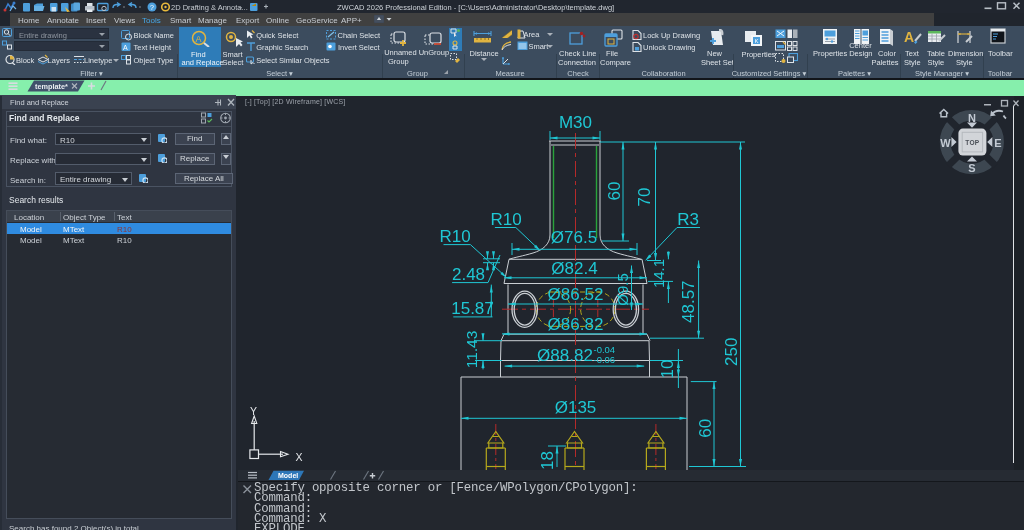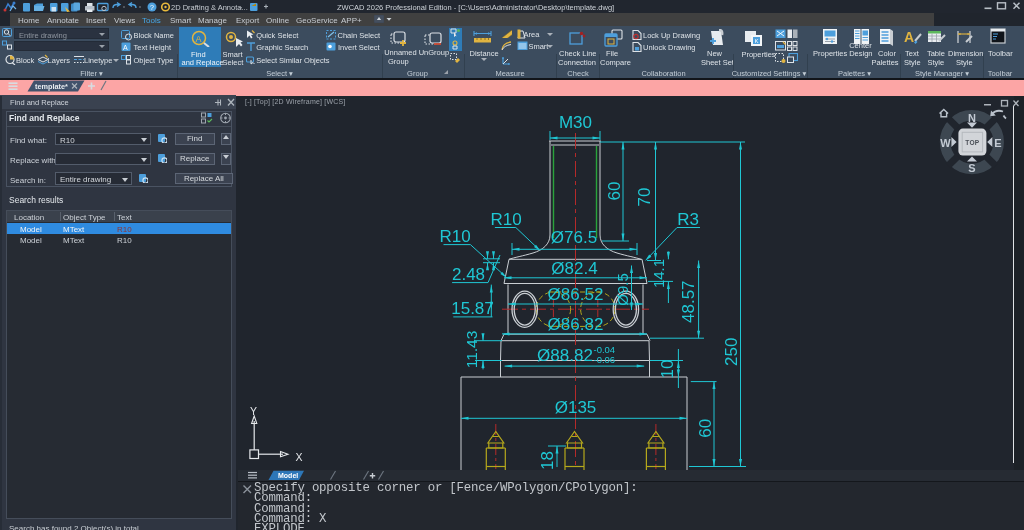--- a/index.html
+++ b/index.html
@@ -14,21 +14,21 @@
 #toolshl{position:absolute;left:128px;top:14px;width:25px;height:11px;background:#253d51}
 
 #ribbon{position:absolute;left:0;top:26px;width:1024px;height:52px;background:#3c4c5e;overflow:hidden}
 #ribbon .lbl{position:absolute;top:42.5px;font-size:7.5px;color:#c3cdd6;white-space:nowrap;transform:translateX(-50%)}
 #ribbon .it{position:absolute;font-size:7.5px;color:#dde2e7;white-space:nowrap}
 #ribbon .div{position:absolute;top:28px;width:1px;height:48px;background:#31404f}
 #ribbon .ic{position:absolute}
 
 #ribline{position:absolute;left:0;top:78px;width:1024px;height:2px;background:#12151a}
 
-#tabbar{position:absolute;left:0;top:80px;width:1024px;height:16px;background:#fca5a5}
+#tabbar{position:absolute;left:0;top:80px;width:1024px;height:16px;background:#86efac}
 
 #panel{position:absolute;left:0;top:96px;width:238px;height:434px;background:#2f3541;border-right:2px solid #20252d}
 #ptitle{position:absolute;left:0;top:-1px;width:236px;height:14px;background:#3a4250}
 #ptitle .tx{position:absolute;left:10px;top:3px;font-size:7.5px;color:#ced3da}
 #pform{position:absolute;left:6px;top:15px;width:226px;height:76px;border:1px solid #4a5362}
 .plabel{position:absolute;font-size:8px;color:#ccd1d8}
 .combo{position:absolute;height:12.5px;background:#262b35;border:1px solid #535c6b}
 .combo .cv{position:absolute;left:4px;top:2px;font-size:8px;color:#d3d7dc}
 .combo .ca{position:absolute;right:3px;top:4.5px;width:0;height:0;border-left:3.5px solid transparent;border-right:3.5px solid transparent;border-top:4px solid #c8cdd3}
 .pbtn{position:absolute;height:11.5px;background:#3b4250;border:1px solid #5c6575;color:#d6dade;font-size:8px;text-align:center}

